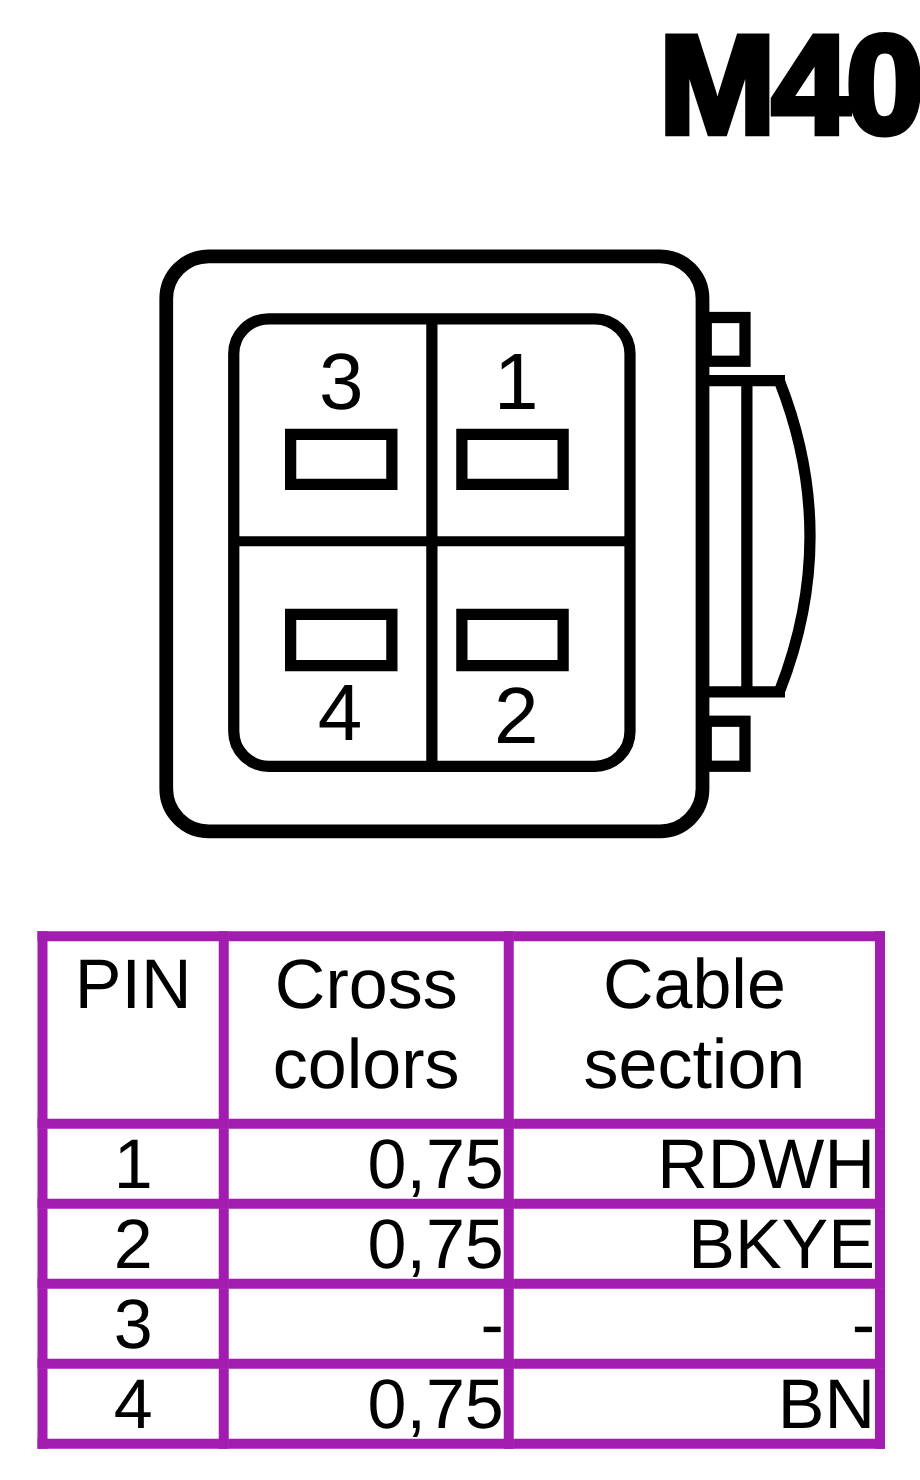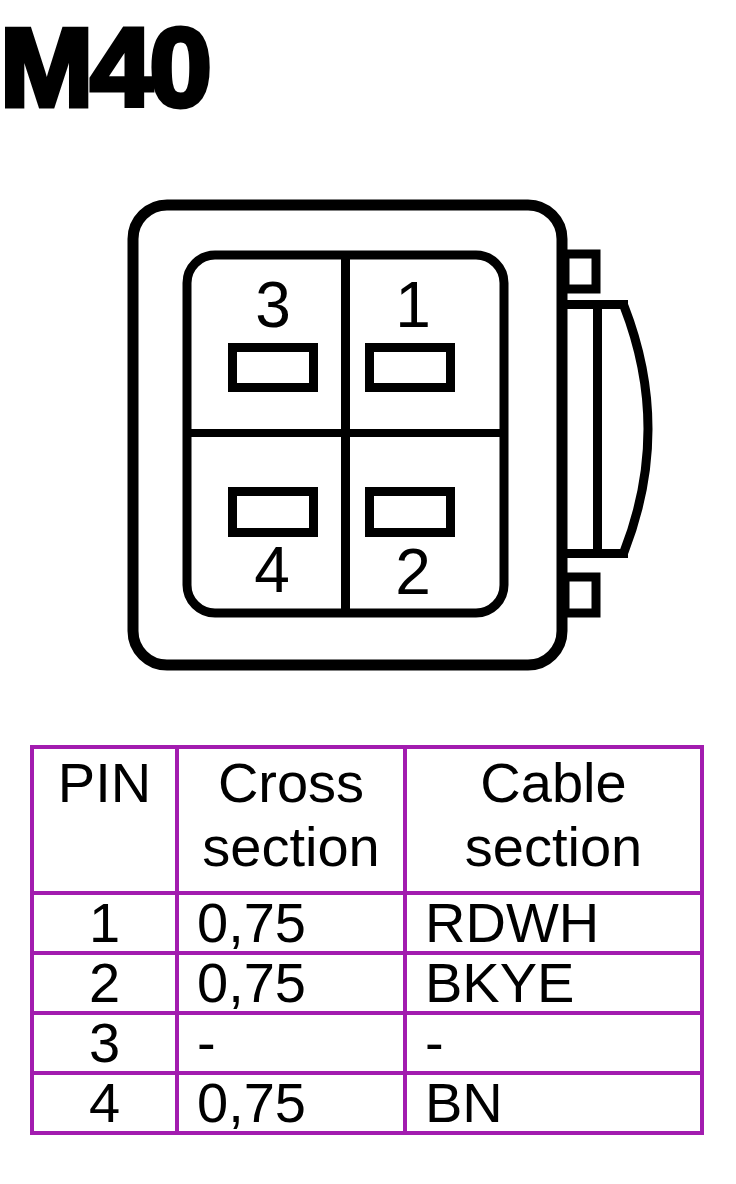--- a/index.html
+++ b/index.html
@@ -11,61 +11,61 @@
     background: #ffffff;
     color: #000000;
     font-family: "Liberation Sans", sans-serif;
     overflow: hidden;
   }
   .title {
     position: absolute;
     top: 12px;
     left: 0;
     width: 736px;
-    text-align: left;
+    text-align: right;
     font-size: 112px;
     font-weight: bold;
     line-height: 1.0;
     letter-spacing: -3px;
     -webkit-text-stroke: 5px #000000;
   }
   .connector-svg {
     position: absolute;
     left: 0;
     top: 0;
   }
   table.pinout {
     position: absolute;
     left: 30px;
     top: 745px;
     width: 670px;
     border-collapse: collapse;
     table-layout: fixed;
   }
   .pinout th, .pinout td {
-    border: 4px solid #a21caf;
+    border: 8px solid #a21caf;
     font-weight: normal;
     overflow: visible;
   }
   .pinout th {
     height: 140px;
     vertical-align: top;
     text-align: center;
     font-size: 56px;
     line-height: 64px;
     padding-top: 2px;
   }
   .pinout td {
     height: 56px;
     font-size: 56px;
     line-height: 1;
     vertical-align: middle;
   }
   .pinout td.center { text-align: center; }
-  .pinout td.left { text-align: left; padding-left: 18px; }
+  .pinout td.left { text-align: right; padding-left: 18px; }
 </style>
 </head>
 <body>
 
 <div class="page">
 
   <div class="title">M40</div>
 
   <svg class="connector-svg" width="736" height="730" viewBox="0 0 736 730">
     <g fill="none" stroke="#000000">
@@ -91,21 +91,21 @@
 
   <table class="pinout">
     <colgroup>
       <col style="width:145px">
       <col style="width:228px">
       <col style="width:297px">
     </colgroup>
     <tbody>
         <tr>
       <th>PIN</th>
-      <th>Cross section</th>
+      <th>Cross colors</th>
       <th>Cable section</th>
     </tr>
     <tr>
       <td class="center">1</td>
       <td class="left">0,75</td>
       <td class="left">RDWH</td>
     </tr>
     <tr>
       <td class="center">2</td>
       <td class="left">0,75</td>

